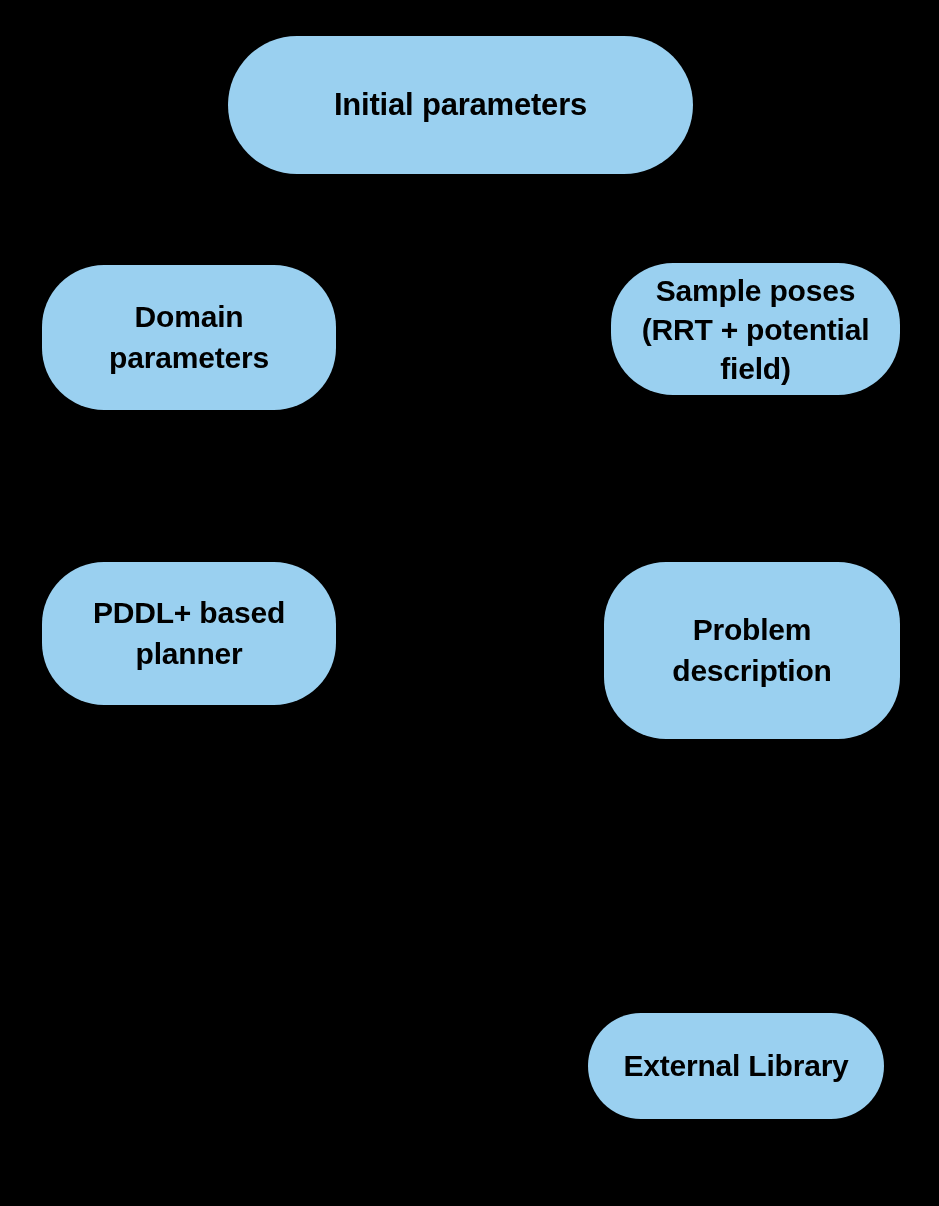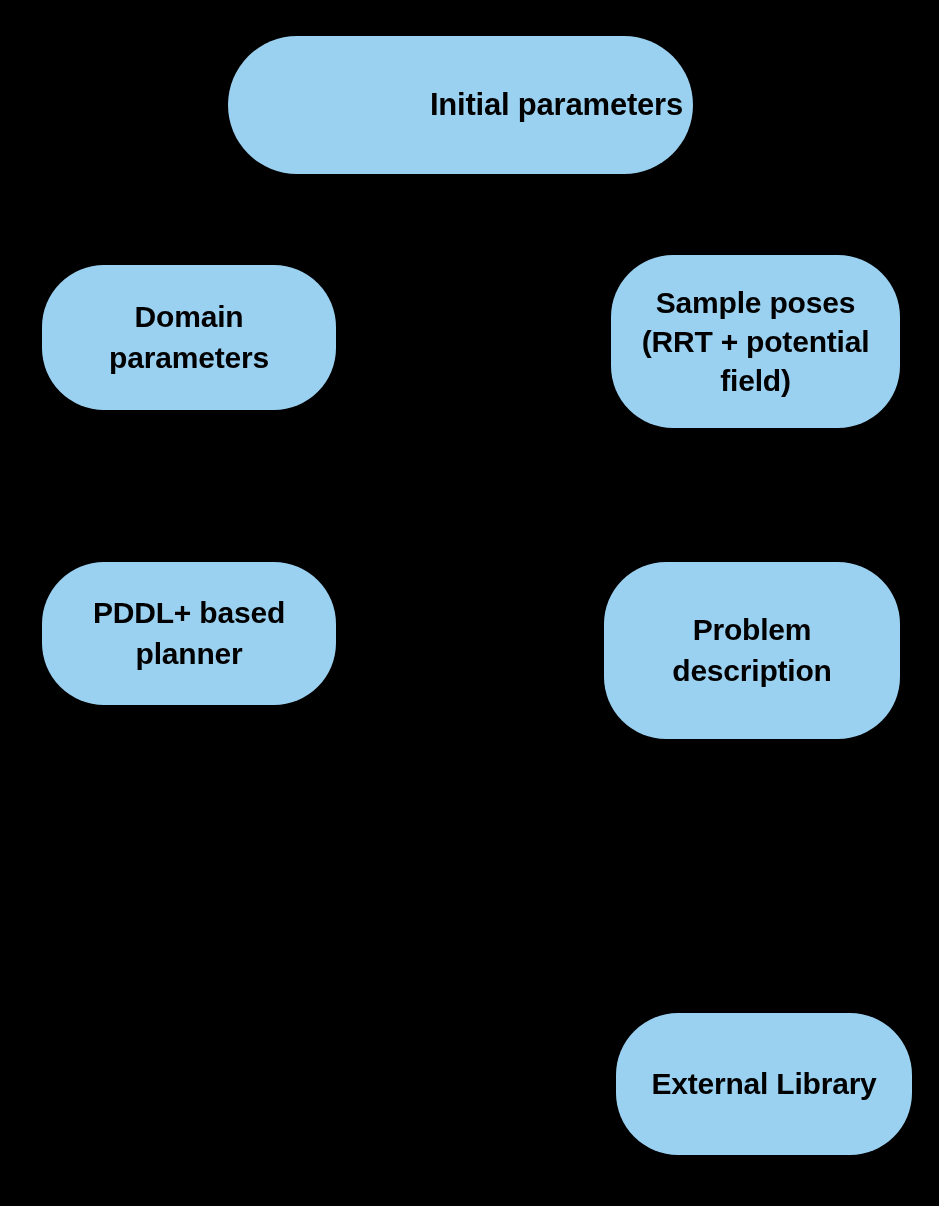--- a/index.html
+++ b/index.html
@@ -36,27 +36,27 @@
   .node-label {
     display: block;
     width: 100%;
     white-space: pre-line;
   }
   
   .shape-pill { border-radius: 999px; }
   .shape-rounded { border-radius: 62px; }
 
   
-  #node-initial-parameters { left: 228px; top: 36px;   width: 465px; height: 138px; font-size: 31px; text-align: right; }
+  #node-initial-parameters { left: 228px; top: 36px;   width: 465px; height: 138px; font-size: 31px; }
   #node-domain-description { left: 42px;  top: 265px;  width: 294px; height: 145px; }
-  #node-sample-poses       { left: 611px; top: 255px;  width: 289px; height: 173px; line-height: 1.30; }
+  #node-sample-poses       { left: 611px; top: 263px;  width: 289px; height: 132px; line-height: 1.30; }
   #node-pddl-planner       { left: 42px;  top: 562px;  width: 294px; height: 143px; align-items: center; }
   #node-problem-description{ left: 604px; top: 562px;  width: 296px; height: 177px; }
   #node-low-level-control  { left: 42px;  top: 1013px; width: 294px; height: 142px; }
-  #node-external-library   { left: 616px; top: 1013px; width: 296px; height: 142px; justify-content: center; }
+  #node-external-library   { left: 588px; top: 1013px; width: 296px; height: 106px; justify-content: center; }
 
   
   .edge {
     position: absolute;
     background: #000000;
     pointer-events: none;
   }
 </style>
 </head>
 <body>

